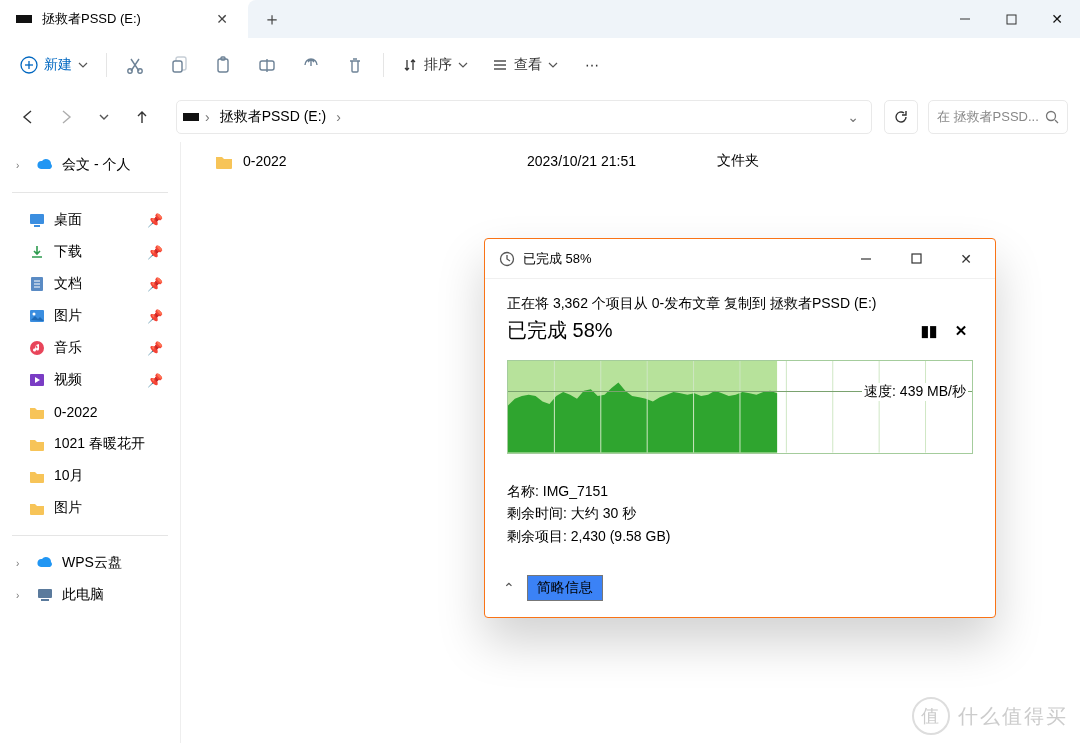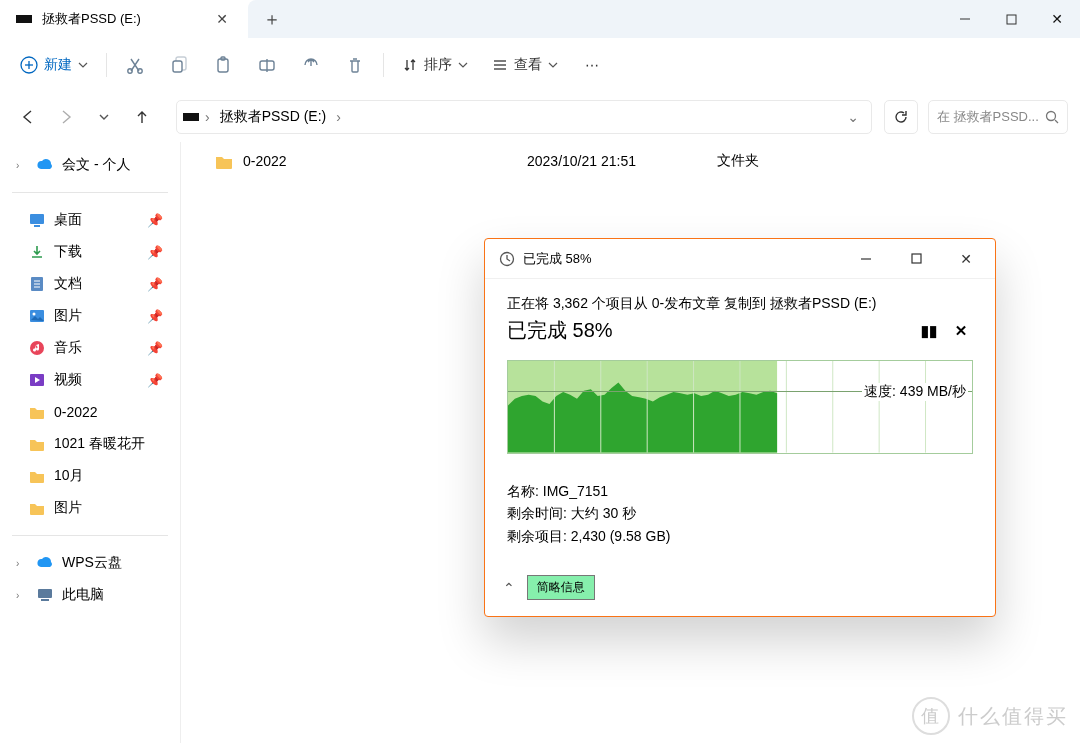--- a/index.html
+++ b/index.html
@@ -66,21 +66,21 @@
     .dlg-progress-row { display: flex; align-items: center; gap: 8px; margin-top: 4px; }
     .dlg-percent { font-size: 20px; flex: 1; }
     .dlg-ctrl { width: 24px; text-align: center; font-size: 15px; font-weight: bold; }
     .chart-wrap { position: relative; margin-top: 16px; height: 94px; border: 1px solid #a4cc9c; }
     .chart-inner { position: absolute; inset: 0; }
     .speed-label { position: absolute; right: 4px; top: 22px; font-size: 14px; background: #fff; padding: 0 2px; }
     .chart-mid-line { position: absolute; left: 0; right: 0; top: 30px; height: 1px; background: #7aa26f; }
     .dlg-details { margin-top: 26px; font-size: 14px; line-height: 1.6; }
     .dlg-footer { display: flex; align-items: center; gap: 12px; padding: 10px 18px 16px; }
     .dlg-footer-chev { color: #555; }
-    .dlg-footer-btn { border: 1px solid #777; padding: 3px 9px; font-size: 12px; background: #86efac; }
+    .dlg-footer-btn { border: 1px solid #777; padding: 3px 9px; font-size: 14px; background: #3b82f6; }
 
     
     .watermark { position: absolute; right: 12px; bottom: 8px; display: flex; align-items: center; gap: 8px; color: #ccc; font-size: 20px; letter-spacing: 2px; }
     .wm-circle { width: 38px; height: 38px; border: 2px solid #ddd; border-radius: 50%; display: flex; align-items: center; justify-content: center; font-size: 18px; color: #ccc; }
 
     svg { display: block; }
   </style>
 </head>
 <body>
 

